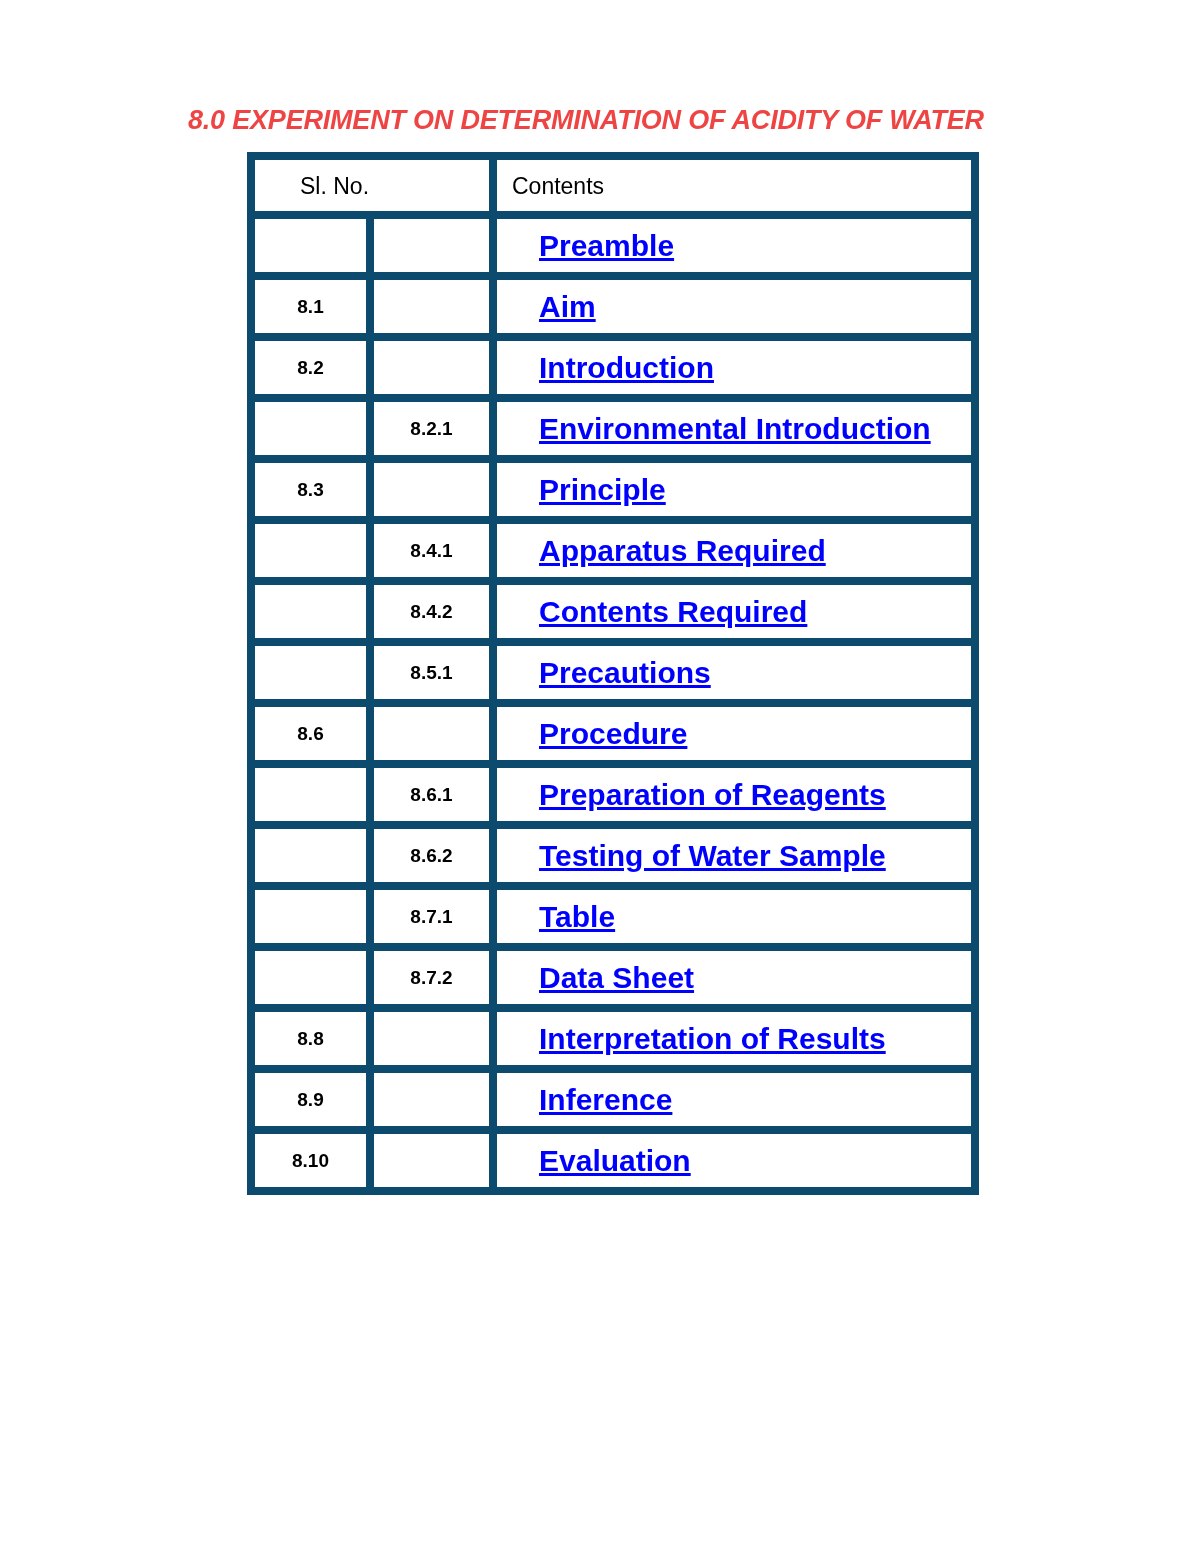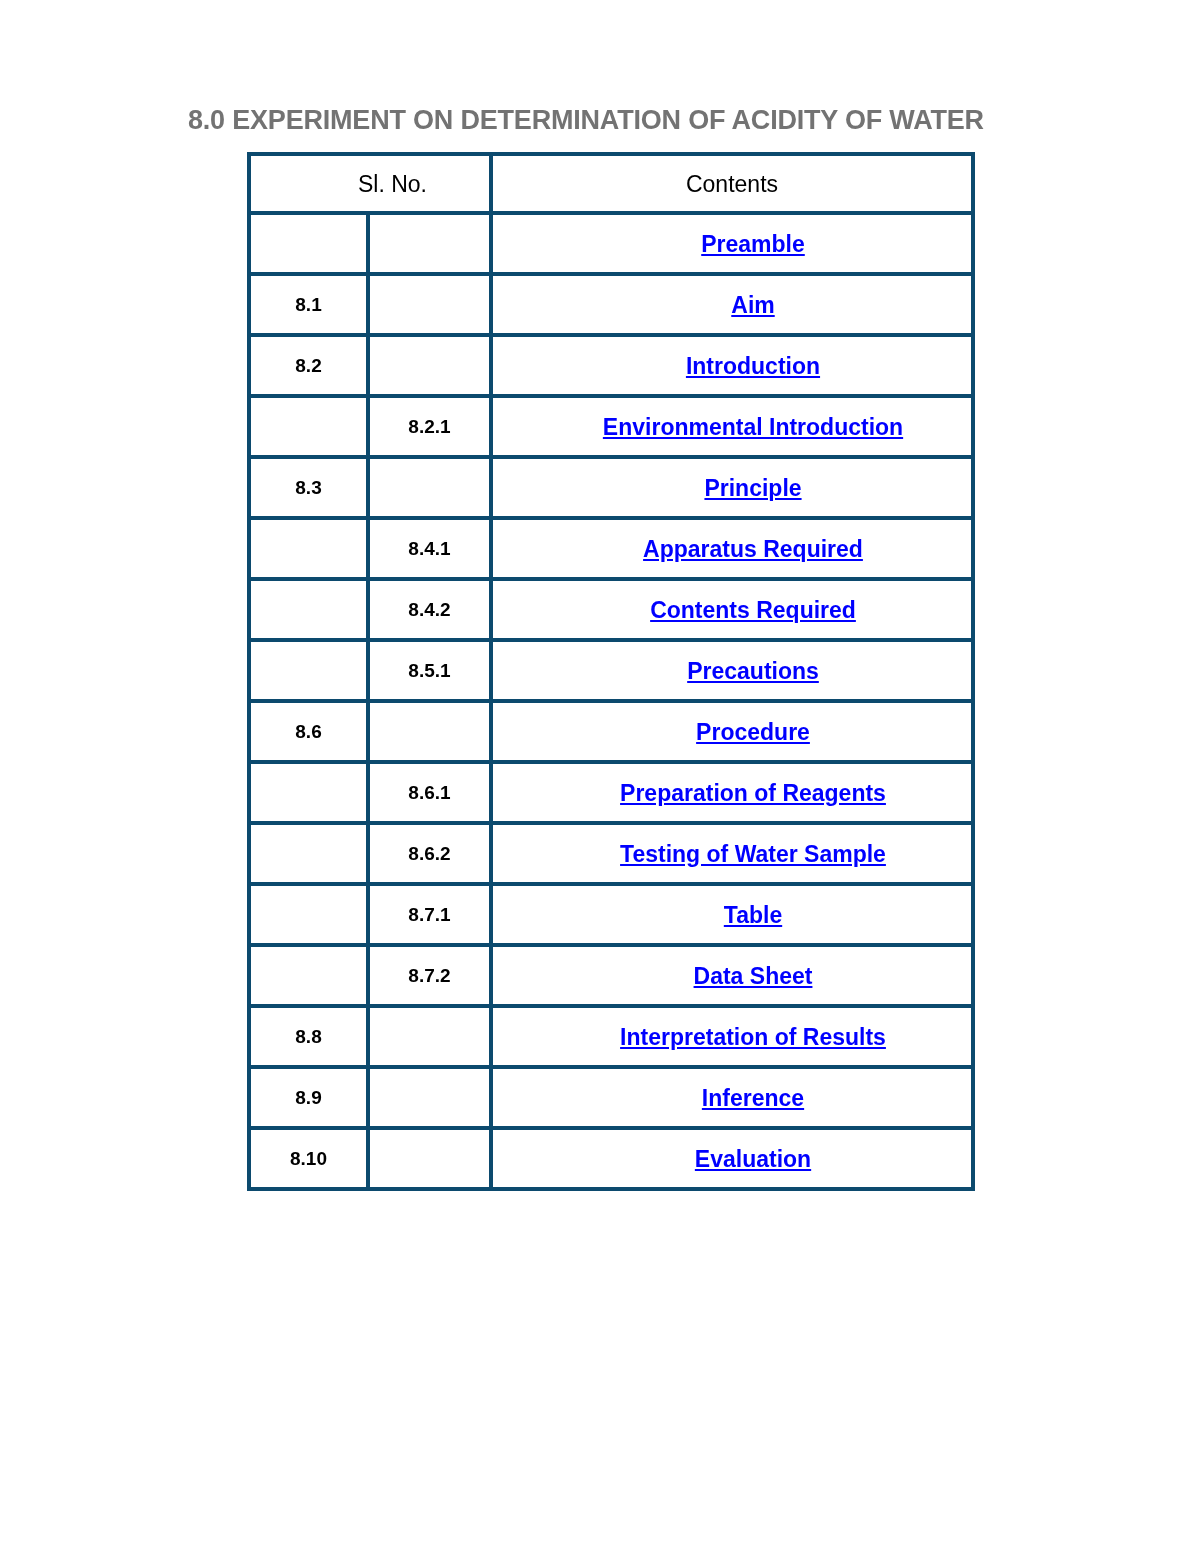--- a/index.html
+++ b/index.html
@@ -27,39 +27,39 @@
 
   .doc-title {
     position: absolute;
     left: 188px;
     top: 104px;
     font-size: 27px;
     font-weight: bold;
     letter-spacing: -0.2px;
     white-space: nowrap;
     line-height: 32px;
-    color: #737373;
+    color: #ef4444;
+    font-style: italic;
   }
 
   .toc-table {
     position: absolute;
     left: 247px;
     top: 152px;
     width: 724px;
     border-collapse: collapse;
     table-layout: fixed;
   }
 
   .toc-table td {
-    border: 4px solid #0c4a6e;
+    border: 8px solid #0c4a6e;
     padding: 0;
     vertical-align: middle;
     height: 61px;
     box-sizing: border-box;
-    text-align: center;
   }
 
   col.c-num1 { width: 119px; }
   col.c-num2 { width: 123px; }
   col.c-content { width: 482px; }
 
   
   .hdr-cell {
     height: 59px !important;
   }
@@ -85,21 +85,21 @@
     color: #000000;
     display: inline-block;
     line-height: 28px;
   }
 
   
   .content-cell {
     padding-left: 42px !important;
   }
   .toc-link {
-    font-size: 23px;
+    font-size: 30px;
     font-weight: bold;
     color: #0000FF;
     text-decoration: underline;
     text-underline-offset: 2px;
     line-height: 28px;
     display: inline-block;
     white-space: nowrap;
     cursor: pointer;
   }
 </style>
@@ -115,21 +115,21 @@
       <col class="c-num1">
       <col class="c-num2">
       <col class="c-content">
     </colgroup>
     <tbody>
       <tr>
         <td class="hdr-cell" colspan="2">
           <span class="hdr-label">Sl. No.</span>
         </td>
         <td class="hdr-cell hdr-contents">
-          <span class="hdr-label" style="padding-left:0;">Contents</span>
+          <span class="hdr-label" style="padding-left:15px;">Contents</span>
         </td>
       </tr>
     <tr>
           <td class="num-cell"><span></span></td>
           <td class="num-cell"><span></span></td>
           <td class="content-cell"><a class="toc-link">Preamble</a></td>
         </tr>
         <tr>
           <td class="num-cell"><span>8.1</span></td>
           <td class="num-cell"><span></span></td>

